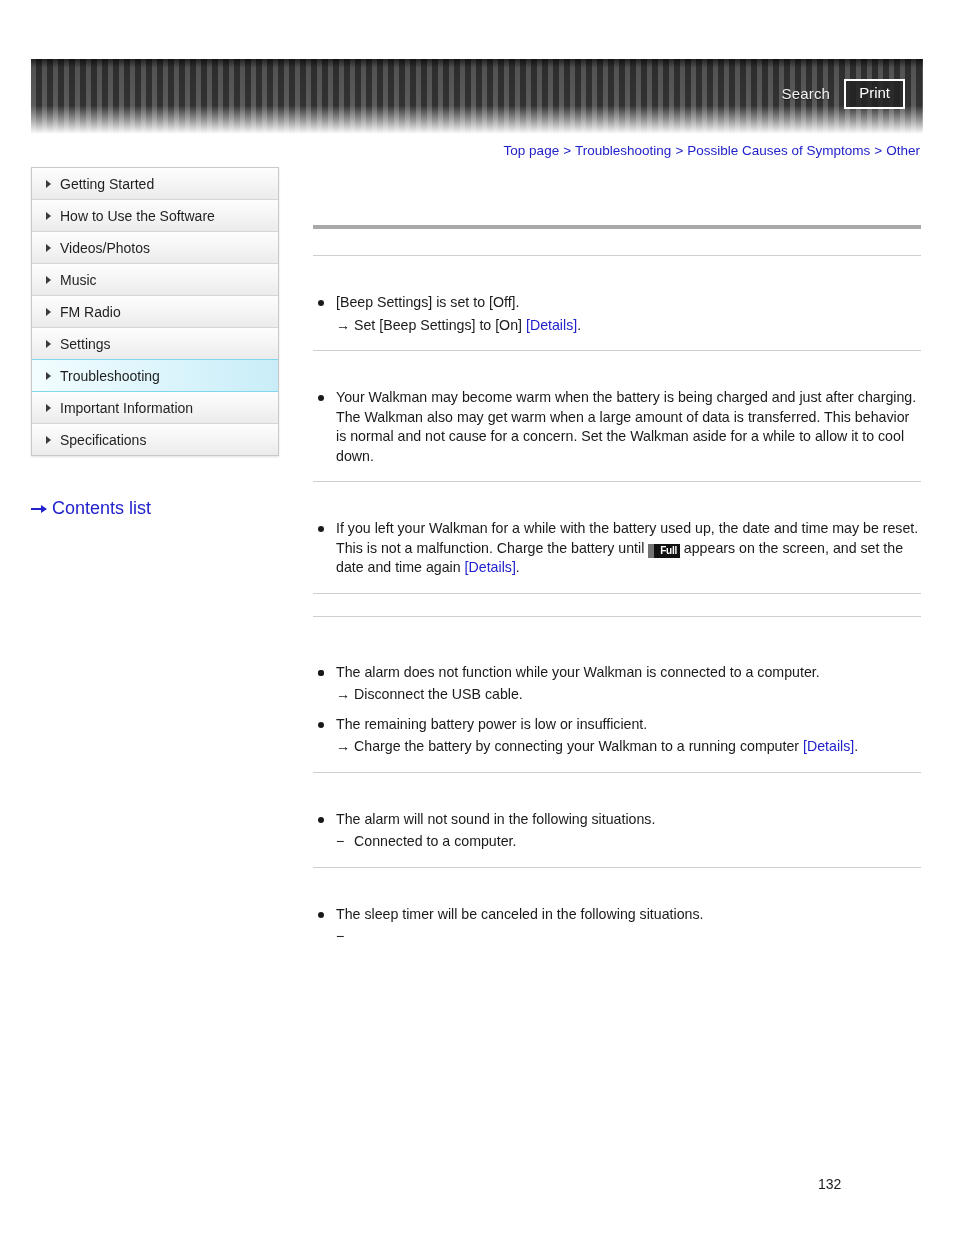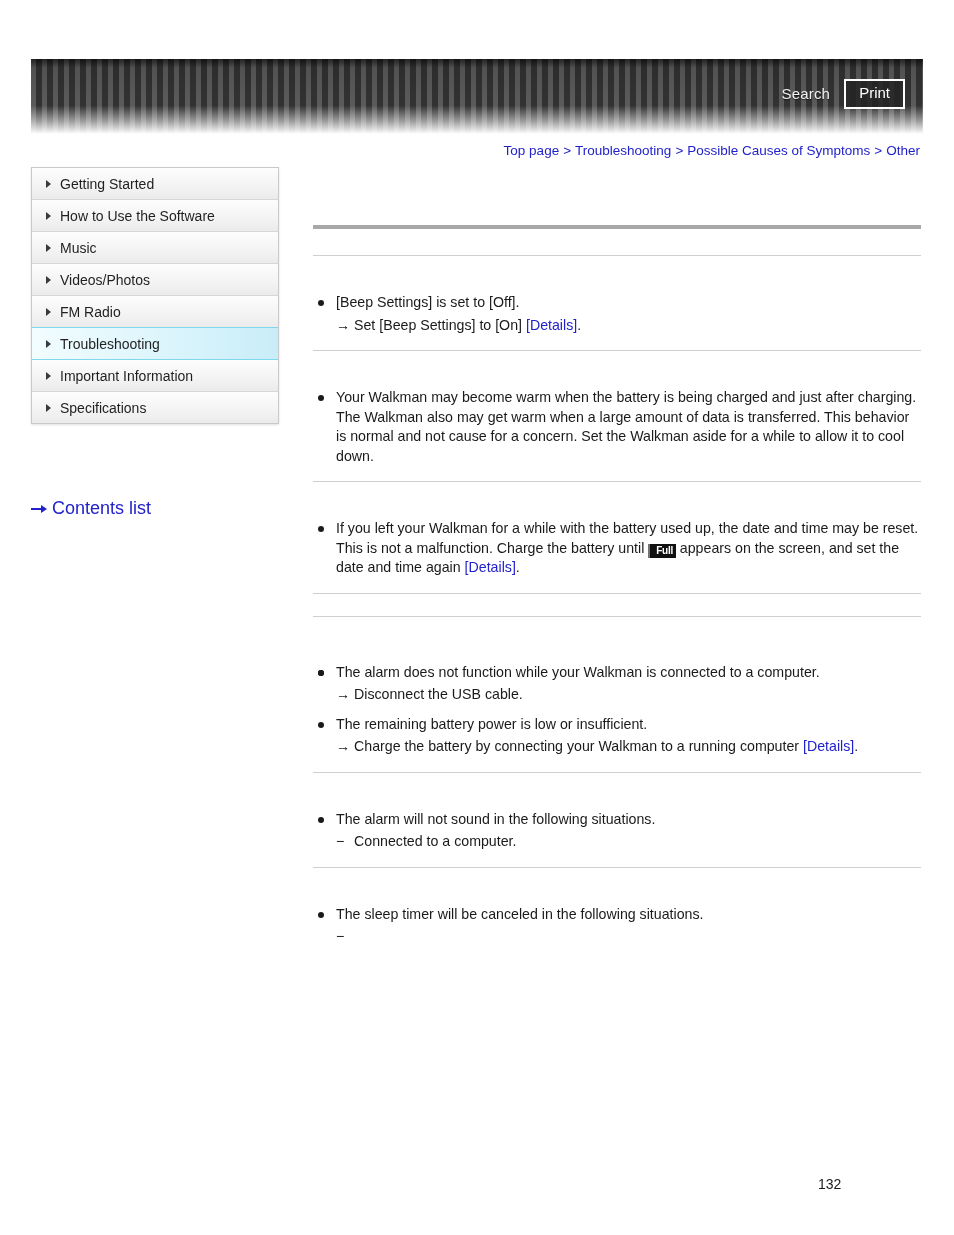--- a/index.html
+++ b/index.html
@@ -197,21 +197,21 @@
     display: inline-block;
     background: #111111;
     color: #ffffff;
     font-size: 10px;
     font-weight: bold;
     line-height: 12px;
     padding: 1px 3px 1px 6px;
     letter-spacing: -0.3px;
     position: relative;
     top: 1px;
-    border-left: 2px solid #737373;
+    border-left: 6px solid #737373;
     vertical-align: baseline;
   }
 
   
   #page-number {
     position: absolute;
     left: 818px;
     top: 1176px;
     font-size: 14px;
     color: #1a1a1a;
@@ -233,29 +233,33 @@
     <div class="nav-item">
       <span class="tri"></span>
       <span>Getting Started</span>
     </div>
     <div class="nav-item">
       <span class="tri"></span>
       <span>How to Use the Software</span>
     </div>
     <div class="nav-item">
       <span class="tri"></span>
+      <span>Videos/Photos</span>
+    </div>
+    <div class="nav-item">
+      <span class="tri"></span>
       <span>Music</span>
     </div>
     <div class="nav-item">
       <span class="tri"></span>
-      <span>Videos/Photos</span>
-    </div>
-    <div class="nav-item">
-      <span class="tri"></span>
       <span>FM Radio</span>
+    </div>
+    <div class="nav-item">
+      <span class="tri"></span>
+      <span>Settings</span>
     </div>
     <div class="nav-item active">
       <span class="tri"></span>
       <span>Troubleshooting</span>
     </div>
     <div class="nav-item">
       <span class="tri"></span>
       <span>Important Information</span>
     </div>
     <div class="nav-item">

